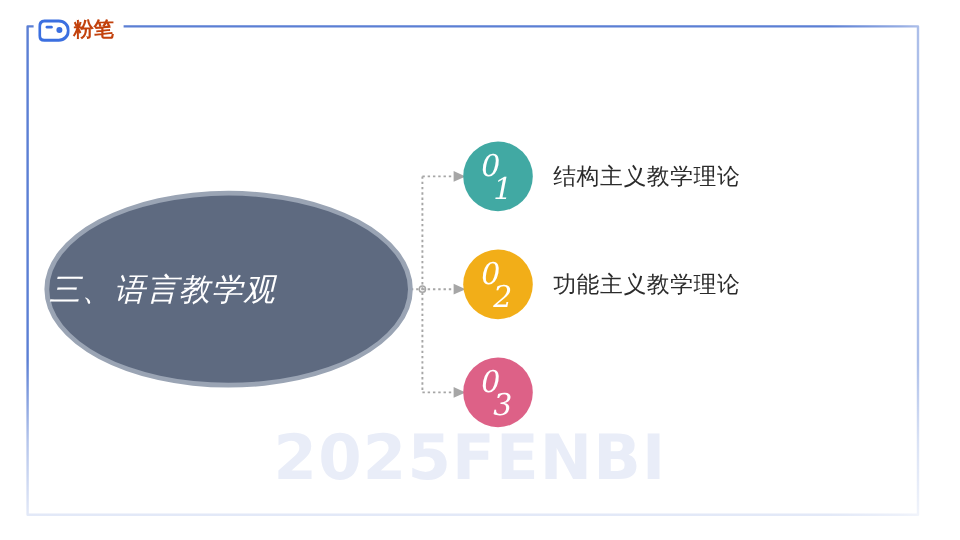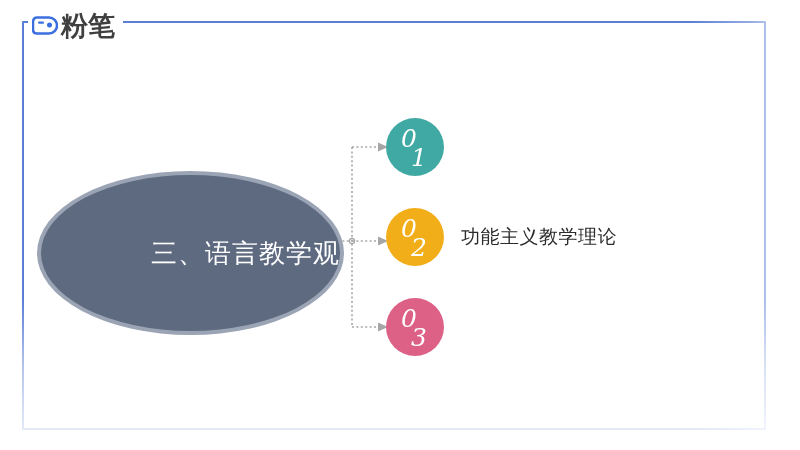--- a/index.html
+++ b/index.html
@@ -60,23 +60,23 @@
     z-index: 6;
   }
   #logo .mark {
     display: block;
     width: 26px;
     height: 22px;
     margin-right: 3px;
   }
   #logo .wordmark {
     font-family: "DejaVu Sans", "Liberation Sans", sans-serif;
-    font-size: 27px;
+    font-size: 17px;
     font-weight: 700;
-    color: #404040;
+    color: #c2410c;
     letter-spacing: 0px;
     line-height: 1;
   }
 
   
   #watermark {
     position: absolute;
     left: 228px;
     top: 352px;
     font-family: "DejaVu Sans", "Liberation Sans", sans-serif;
@@ -86,31 +86,32 @@
     color: #e9edf8;
     white-space: nowrap;
     z-index: 1;
     user-select: none;
   }
 
   
   #ellipse {
     position: absolute;
     left: 37px;
-    top: 171px;
+    top: 159px;
     width: 307px;
     height: 164px;
     border-radius: 50%;
     background: #5e6a80;
     border: 4px solid #9aa4b4;
     box-sizing: border-box;
     display: flex;
     align-items: center;
-    justify-content: flex-end;
+    justify-content: flex-start;
     z-index: 3;
+    font-style: italic;
   }
   #ellipse .etext {
     color: #ffffff;
     font-size: 26px;
     font-weight: 400;
     letter-spacing: 1px;
     white-space: nowrap;
   }
 
   
@@ -162,20 +163,21 @@
     letter-spacing: 0.5px;
   }
 </style>
 </head>
 <body>
 
 <div id="slide">
 
   <div id="frame" style="border-color: rgb(91, 127, 212);"></div>
 
+  <div id="watermark" style="color: rgb(233, 237, 248);">2025FENBI</div>
 
   <svg id="connectors" viewBox="0 0 800 450" xmlns="http://www.w3.org/2000/svg">
 
     <line x1="338" y1="241" x2="352" y2="241" stroke="#a6a6a6" stroke-width="1.6" stroke-dasharray="2 2.4"></line>
 
     <line x1="352" y1="147" x2="352" y2="327" stroke="#a6a6a6" stroke-width="1.6" stroke-dasharray="2 2.4"></line>
 
     <circle cx="352" cy="241" r="2.6" fill="none" stroke="#a6a6a6" stroke-width="1.2"></circle>
 
     <line x1="352" y1="147" x2="378" y2="147" stroke="#a6a6a6" stroke-width="1.6" stroke-dasharray="2 2.4"></line>
@@ -190,20 +192,21 @@
 
   <div id="ellipse" style="background: rgb(94, 106, 128); border-color: rgb(154, 164, 180);">
     <span class="etext">三、语言教学观</span>
   </div>
 
   <div class="item i0">
     <div class="badge" style="background: rgb(65, 169, 163);">
       <span class="d0">0</span>
       <span class="d1">1</span>
     </div>
+    <span class="label">结构主义教学理论</span>
   </div>
 
   <div class="item i1">
     <div class="badge" style="background: rgb(242, 174, 24);">
       <span class="d0">0</span>
       <span class="d1">2</span>
     </div>
     <span class="label">功能主义教学理论</span>
   </div>
 

